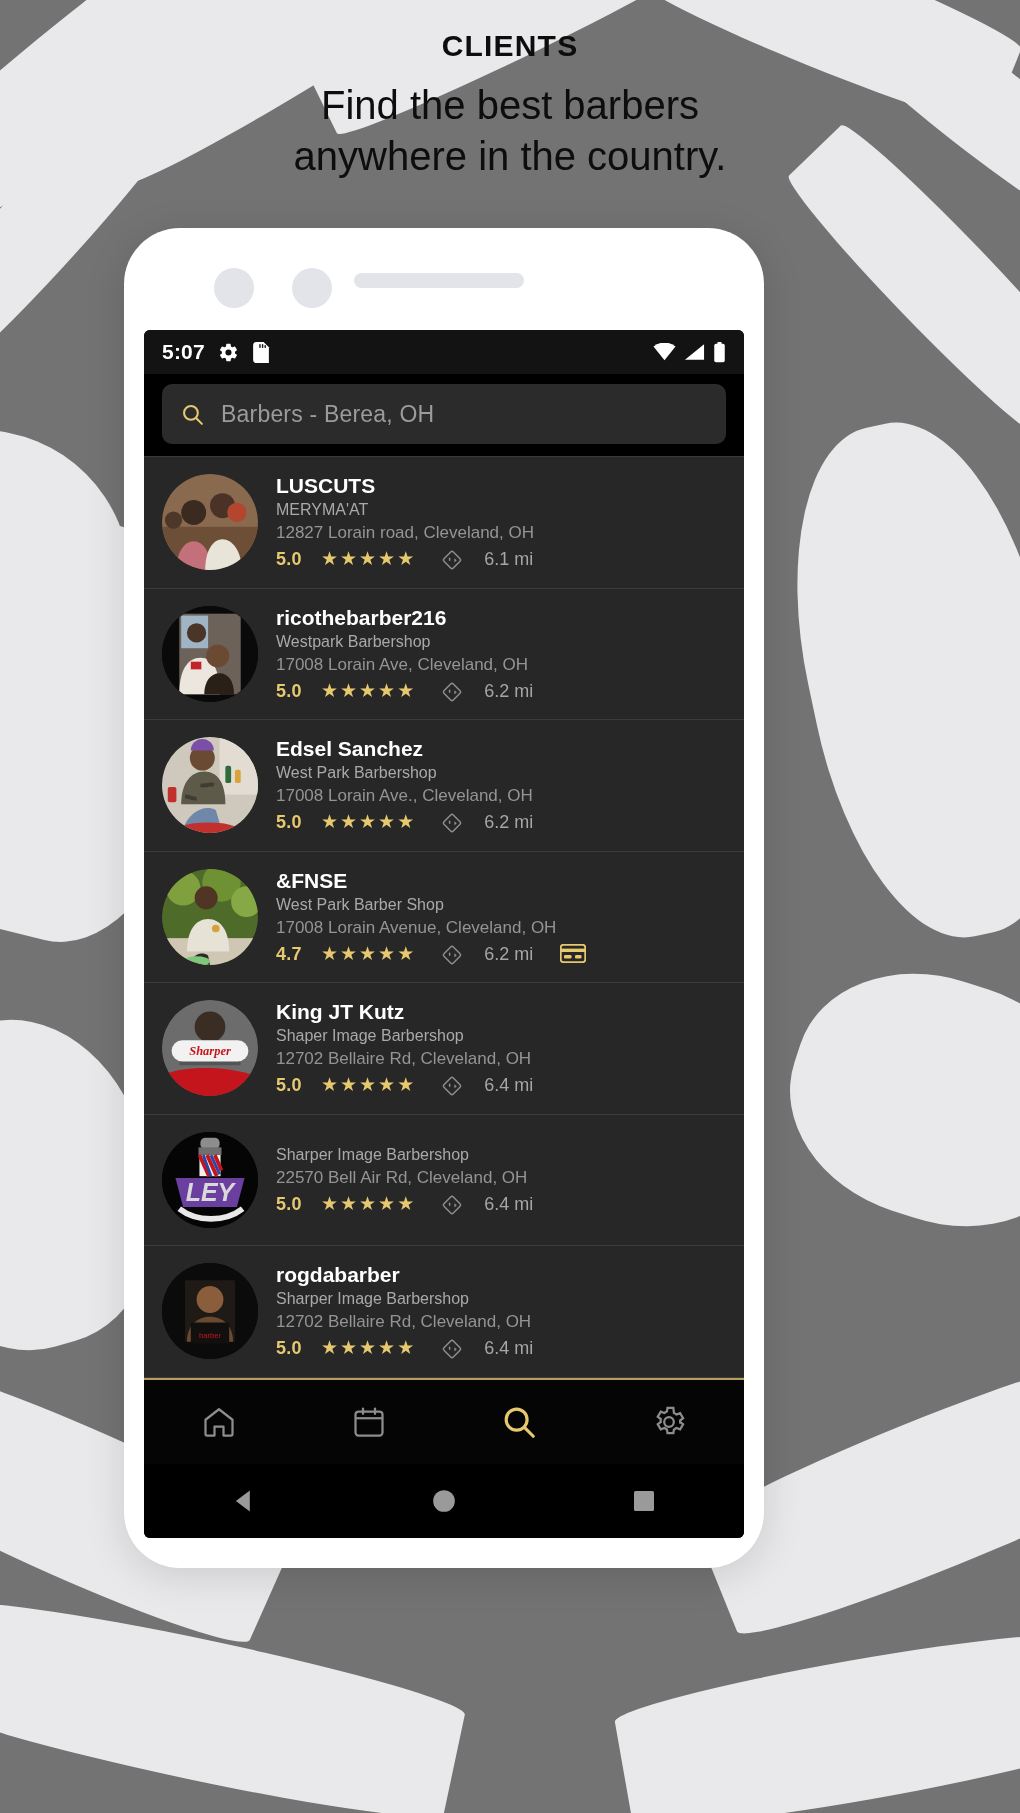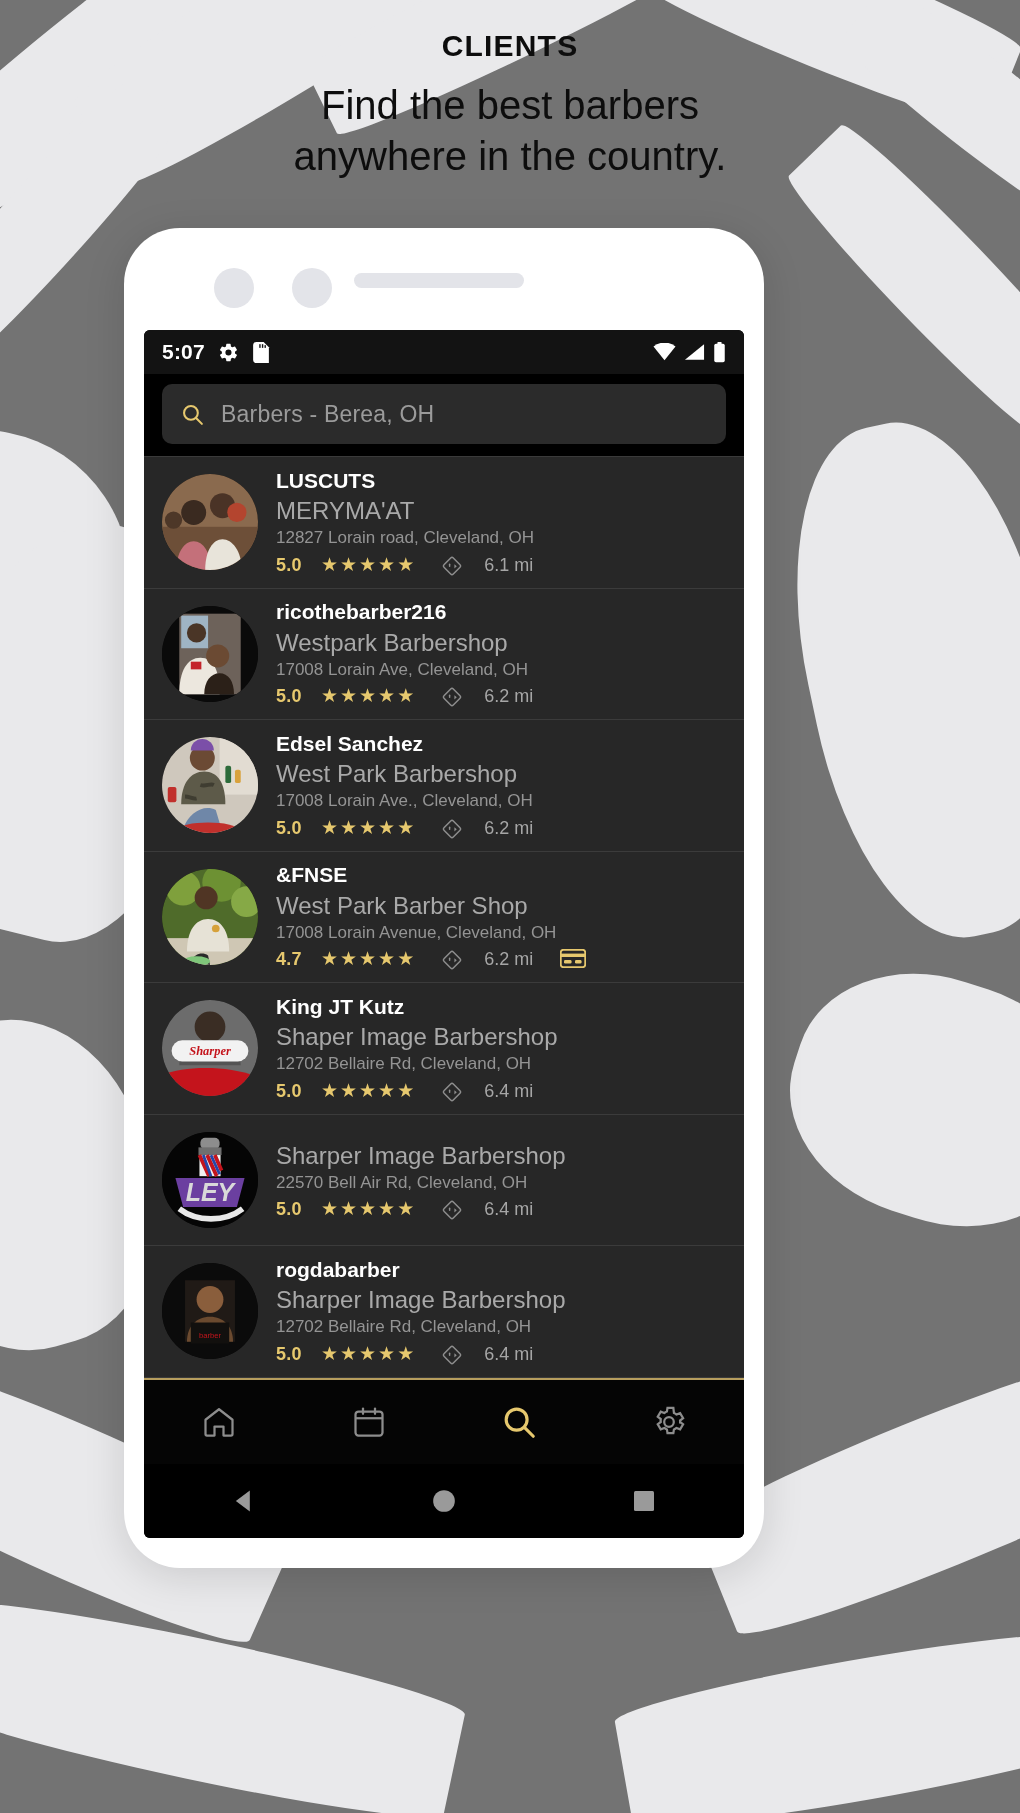--- a/index.html
+++ b/index.html
@@ -155,21 +155,21 @@
   .rowinfo { flex: 1 1 auto; min-width: 0; }
   .r-name {
     color: #ffffff;
     font-size: 21px;
     font-weight: 700;
     line-height: 1.25;
     white-space: nowrap; overflow: hidden; text-overflow: ellipsis;
   }
   .r-shop {
     color: #a9a9a9;
-    font-size: 24px;
+    font-size: 16px;
     line-height: 1.3;
     margin-top: 1px;
     white-space: nowrap; overflow: hidden; text-overflow: ellipsis;
   }
   .r-addr {
     color: #949494;
     font-size: 17px;
     line-height: 1.3;
     margin-top: 1px;
     white-space: nowrap; overflow: hidden; text-overflow: ellipsis;

